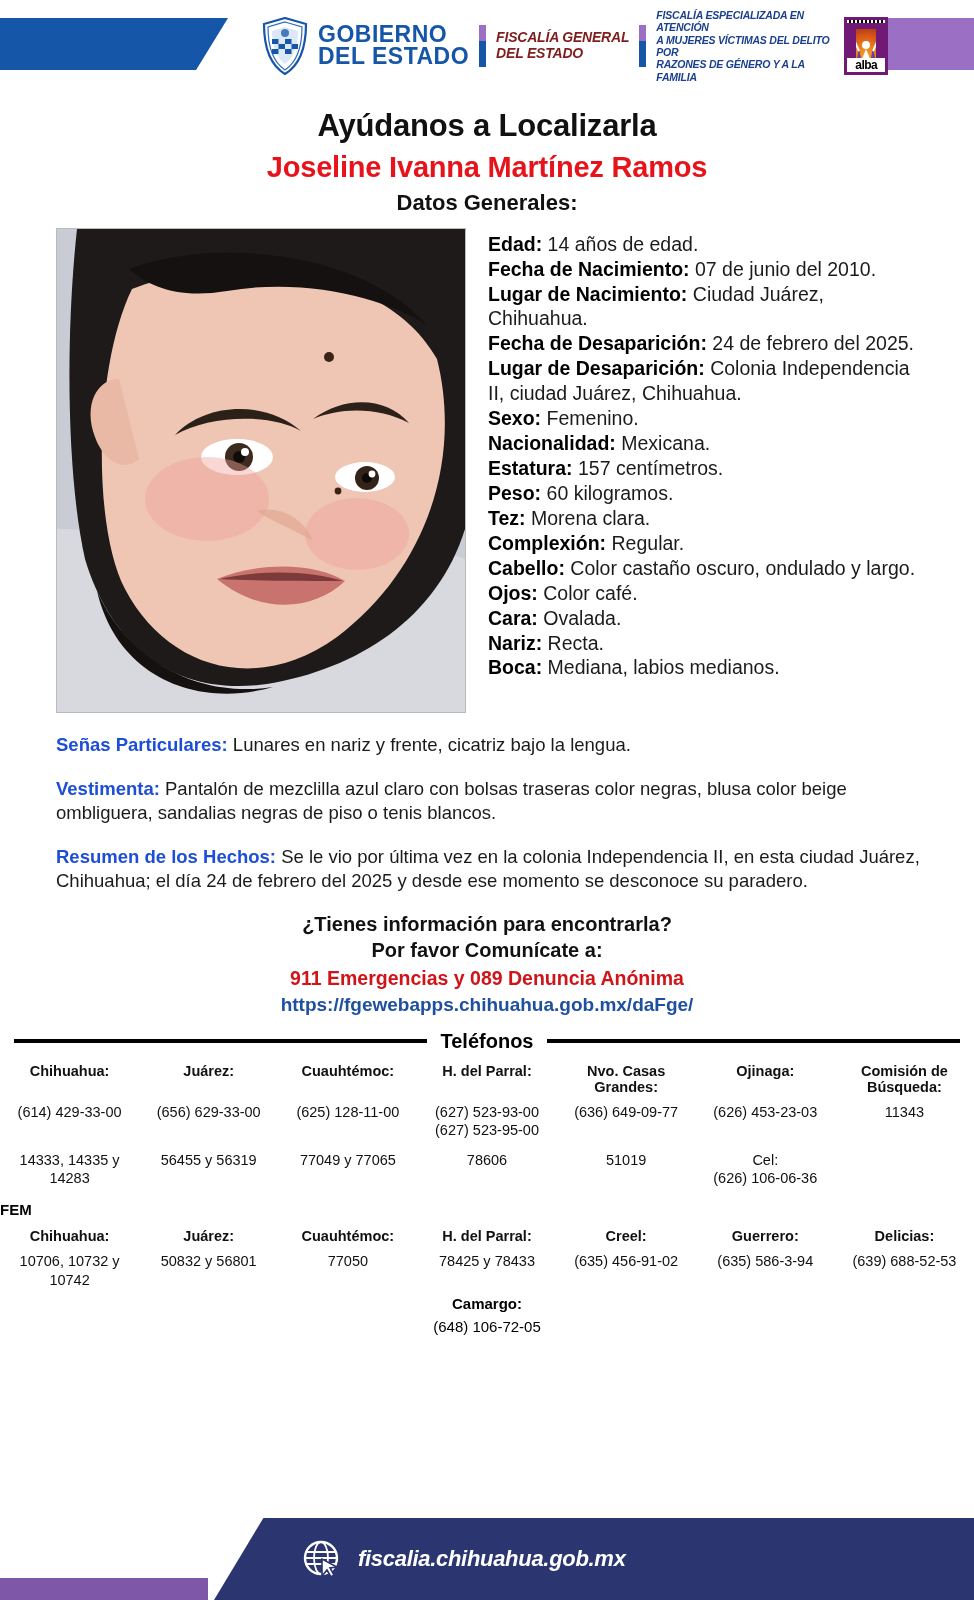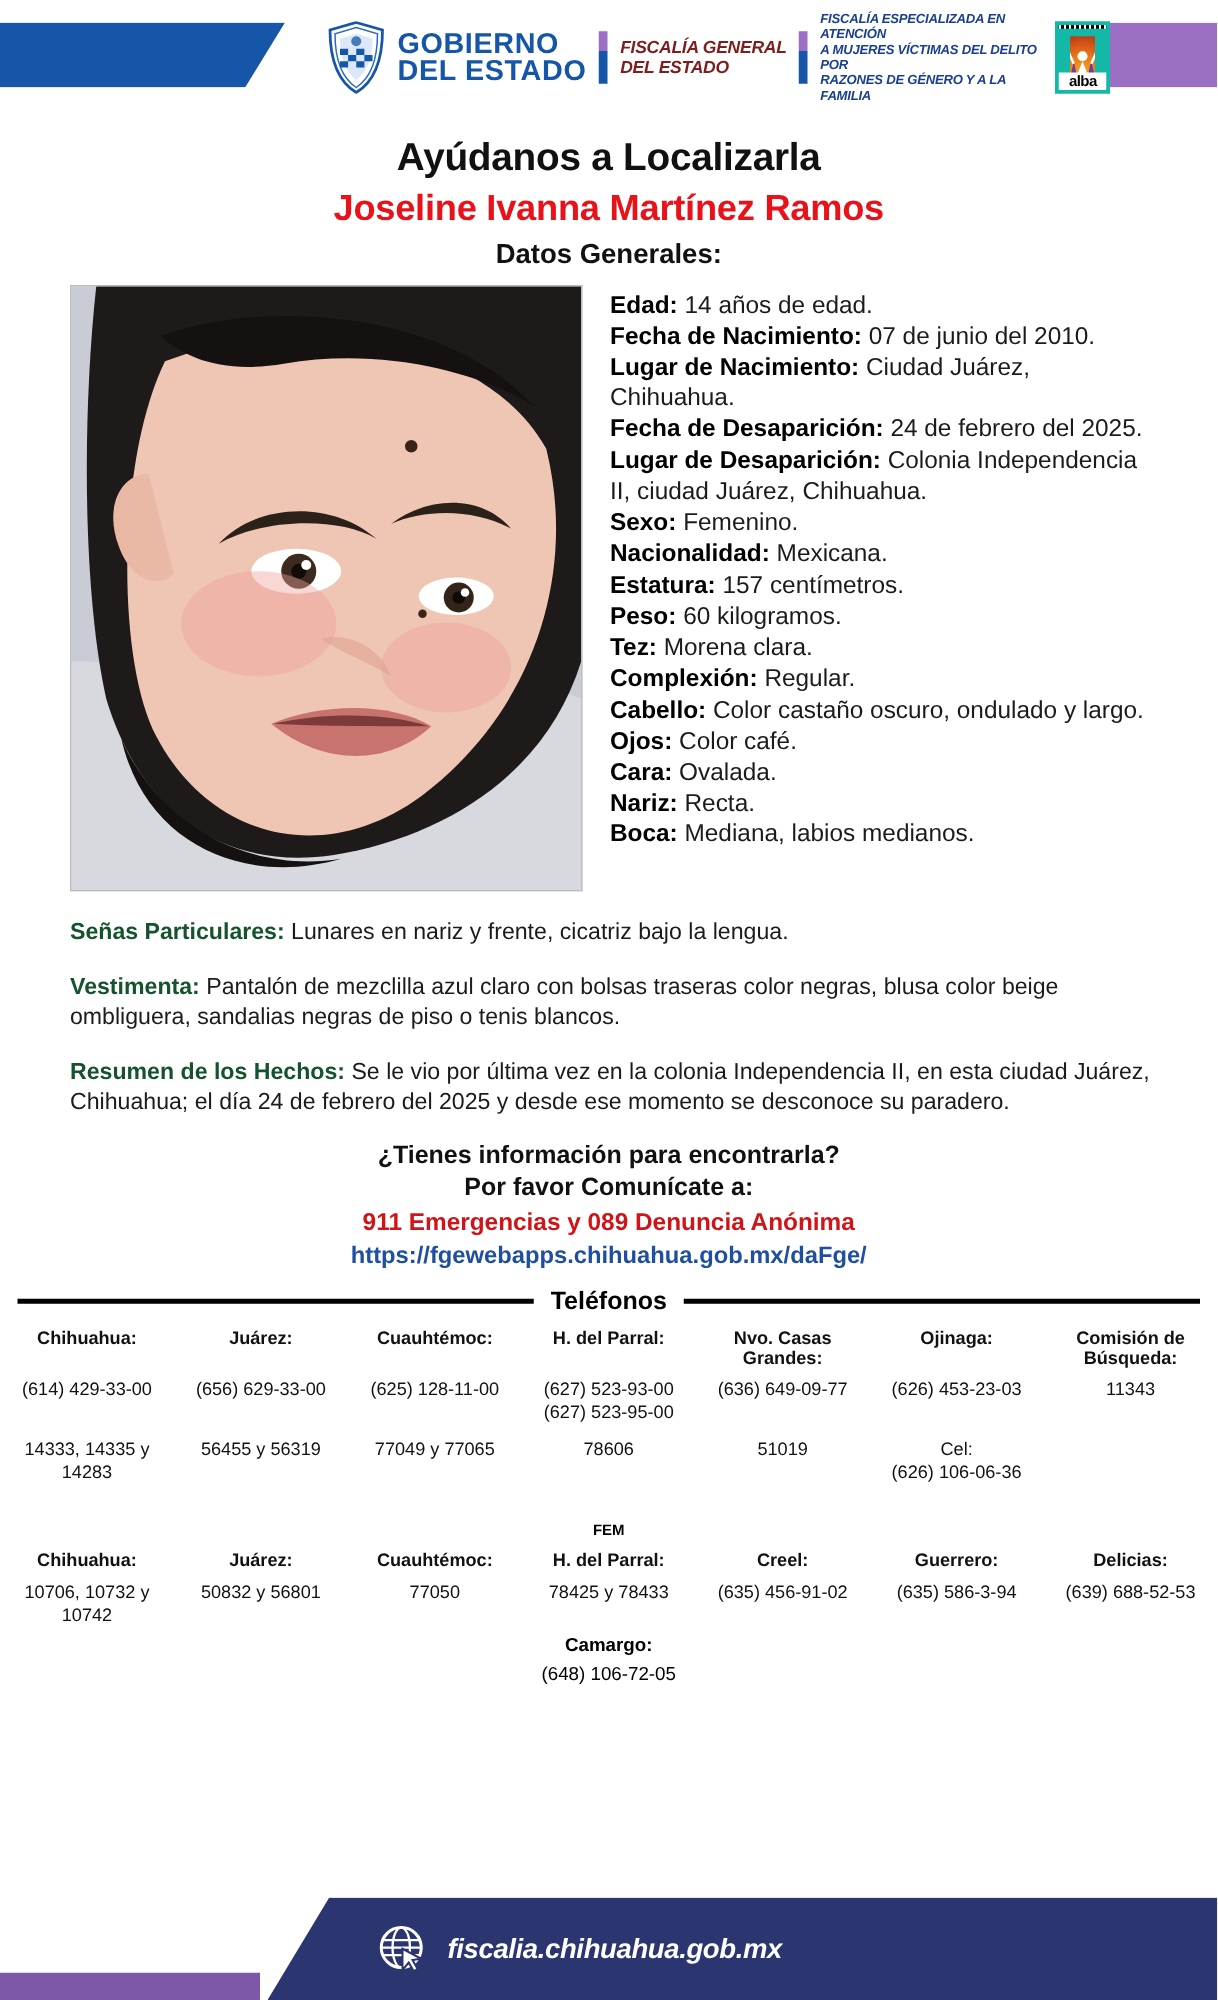--- a/index.html
+++ b/index.html
@@ -37,21 +37,21 @@
     background: linear-gradient(to bottom, #9b6fc4 0%, #9b6fc4 38%, #1556a8 38%, #1556a8 100%); }
   .fis-text {
     font-weight: 700; font-style: italic; color: #7f1d1d;
     font-size: 14px; line-height: 1.12; letter-spacing: -0.2px;
   }
   .fisesp-text {
     font-weight: 700; font-style: italic; color: #1a3f8f;
     font-size: 10.5px; line-height: 1.18; letter-spacing: -0.2px; max-width: 178px;
   }
   .alba {
-    width: 44px; height: 58px; flex: 0 0 auto; background: #14b8a6;
+    width: 44px; height: 58px; flex: 0 0 auto; background: #701a75;
     position: relative; padding: 12px;
   }
   .alba-art { width: 100%; height: 40px; position: relative; overflow: hidden;
     background: radial-gradient(circle at 50% 70%, #f5a623 0%, #e8761c 45%, #d4541a 75%, #b23b12 100%); }
   .alba-fig { position:absolute; left:50%; bottom:2px; transform: translateX(-50%); }
   .alba-word {
     position: absolute; left: 3px; right: 3px; bottom: 3px; height: 14px;
     background: #fff; color: #000; font-weight: 800; font-size: 12px;
     text-align: center; line-height: 14px; letter-spacing: -0.5px;
   }
@@ -82,21 +82,21 @@
   .data-list { flex: 1 1 auto; padding-top: 4px; }
   .data-line {
     font-size: 19.5px; line-height: 1.255; color: #1b1b1b;
     margin: 0 0 0.5px 0;
   }
   .data-line b { font-weight: bold; color: #000; }
 
   
   .paras { padding: 0 50px 0 56px; margin-top: 20px; }
   .para { font-size: 18.5px; line-height: 1.33; color: #1b1b1b; margin-bottom: 19px; }
-  .para b { font-weight: bold; color: #14532d; }
+  .para b { font-weight: bold; color: #1d4ed8; }
 
   
   .callout { text-align: center; margin-top: 12px; }
   .callout .q { font-size: 20px; font-weight: bold; color: #111; }
   .callout .p { font-size: 20px; font-weight: bold; color: #111; margin-top: 3px; }
   .callout .tel { font-size: 19.5px; font-weight: bold; color: #d01418; margin-top: 5px; }
   .callout .url { font-size: 19px; font-weight: bold; color: #1f4fa0; margin-top: 4px; }
 
   
   .tel-head {
@@ -108,21 +108,21 @@
 
   table.phones { width: 100%; border-collapse: collapse; table-layout: fixed; }
   table.phones th {
     font-size: 14.5px; font-weight: bold; color: #111;
     padding: 10px 2px 2px 2px; text-align: center; vertical-align: top;
   }
   table.phones td {
     font-size: 14.5px; color: #111; font-weight: 500;
     padding: 6px 2px; text-align: center; vertical-align: top; line-height: 1.25;
   }
-  .fem-label { text-align: center; font-size: 12px; font-weight: bold; margin-top: 24px; }
+  .fem-label { text-align: left; font-size: 15px; font-weight: bold; margin-top: 8px; }
   .camargo { text-align: center; }
   .camargo .c-lbl { font-size: 15px; font-weight: bold; }
   .camargo .c-val { font-size: 15px; margin-top: 6px; }
 
   
   .footer { position: absolute; left: 0; bottom: 0; width: 974px; height: 108px; }
   .ftr-purple {
     position: absolute; left: 0; bottom: 0; width: 208px; height: 22px;
     background: #7e57a8;
     clip-path: polygon(0 0, 100% 0, 100% 100%, 0 100%);

